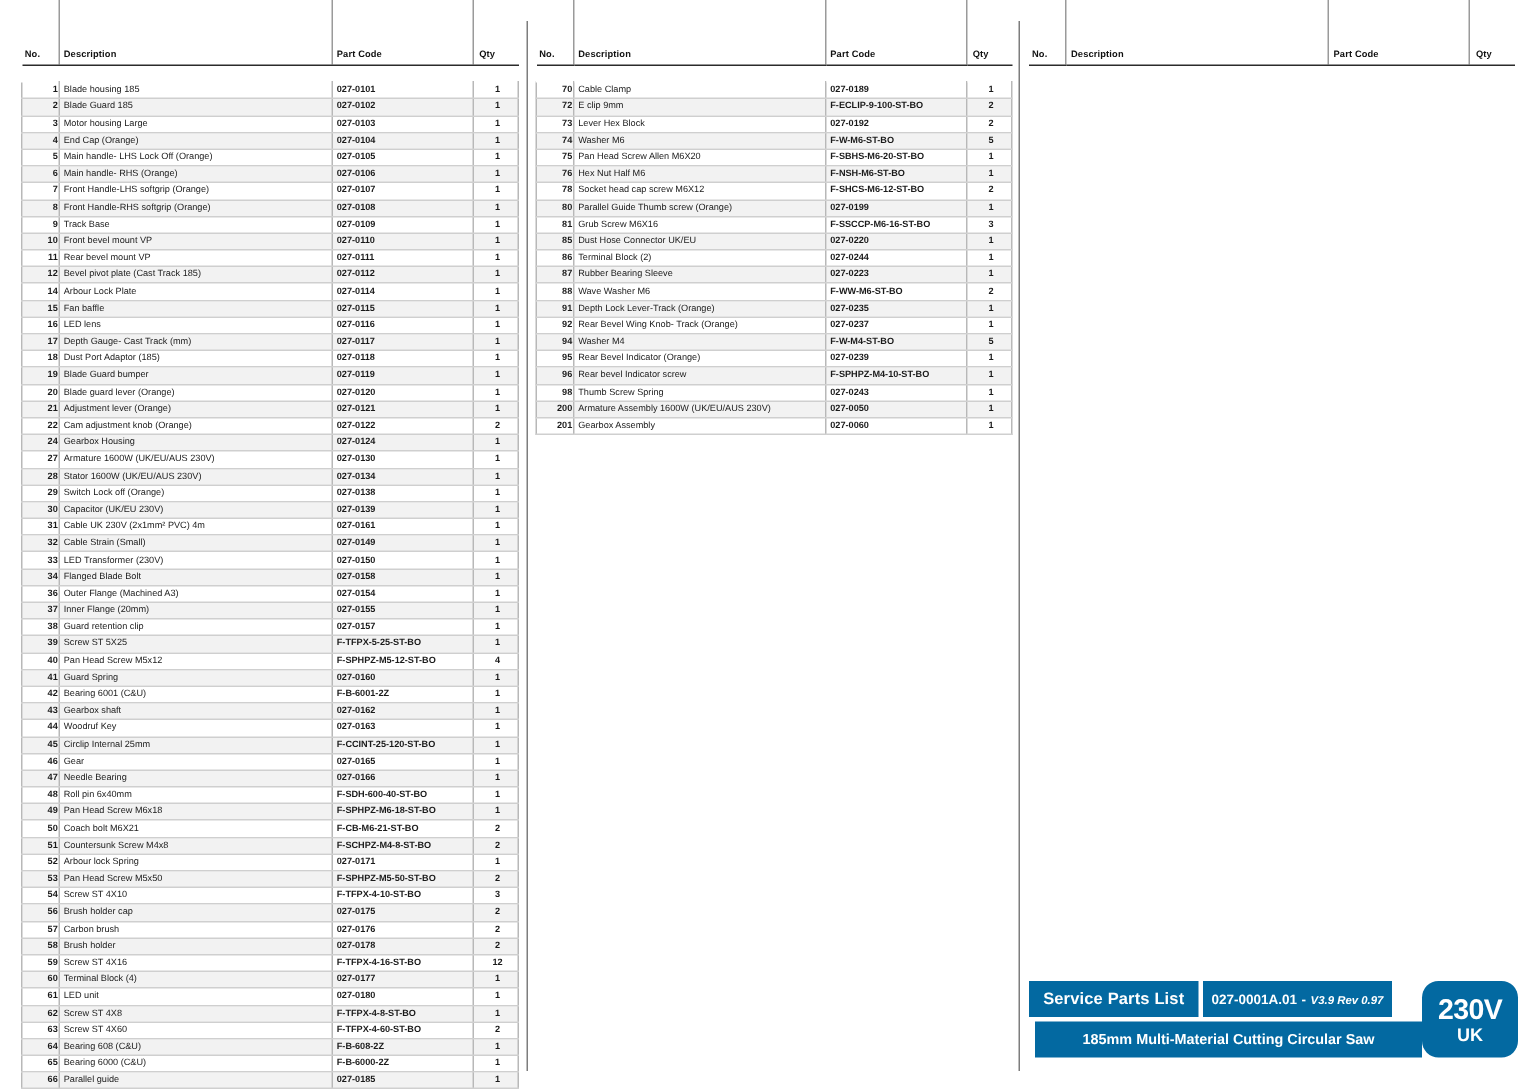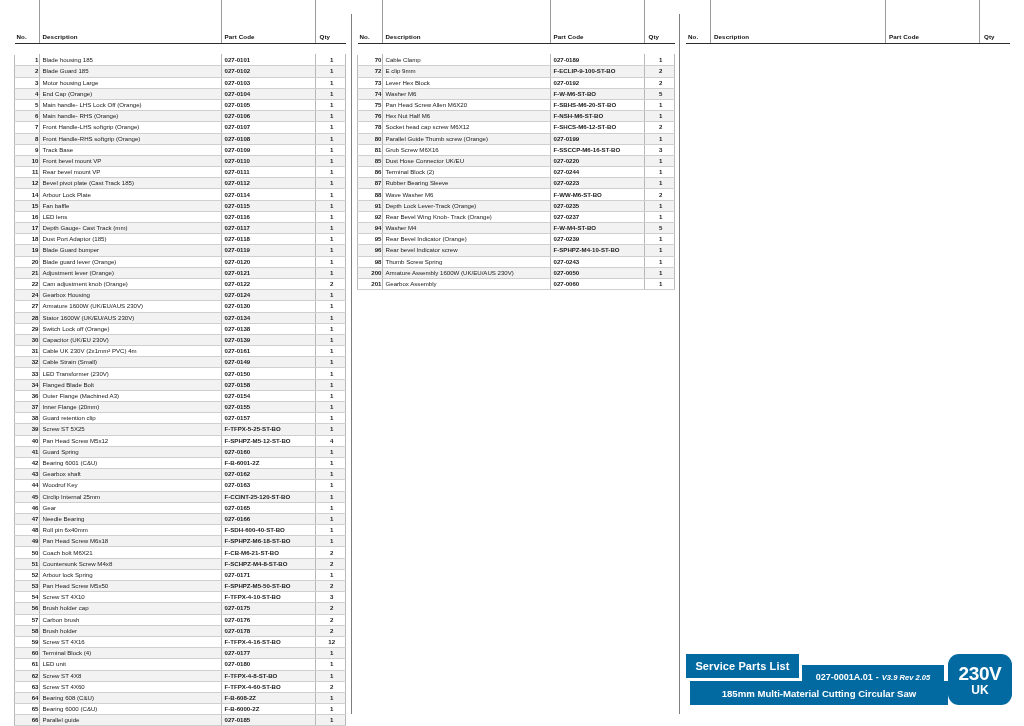--- a/index.html
+++ b/index.html
@@ -143,22 +143,22 @@
     justify-content: center;
     font-weight: bold;
   }
   .badge-title {
     left: 0; top: 0;
     width: 113px; height: 24px;
     font-size: 11px;
     letter-spacing: 0.1px;
   }
   .badge-code {
-    left: 116px; top: 11px;
-    width: 142px; height: 24px;
+    left: 116px; top: 0;
+    width: 126px; height: 24px;
     font-size: 9px;
     gap: 3px;
   }
   .badge-code .rev {
     font-style: italic;
     font-size: 7.6px;
     font-weight: bold;
   }
   .badge-sub {
     left: 4px; top: 27px;
@@ -729,21 +729,21 @@
     </table>
   </div>
 
   <div class="brand">
 
     <div class="badges">
       <div class="badge badge-title">Service Parts List</div>
       <div class="badge badge-code">
         <span>027-0001A.01</span>
         <span>-</span>
-        <span class="rev">V3.9 Rev 2.05</span>
+        <span class="rev">V3.9 Rev 0.97</span>
       </div>
       <div class="badge badge-sub">185mm Multi-Material Cutting Circular Saw</div>
       <div class="badge badge-volt">
         <span class="v-main">230V</span>
         <span class="v-sub">UK</span>
       </div>
     </div>
   </div>
 
 </div>

